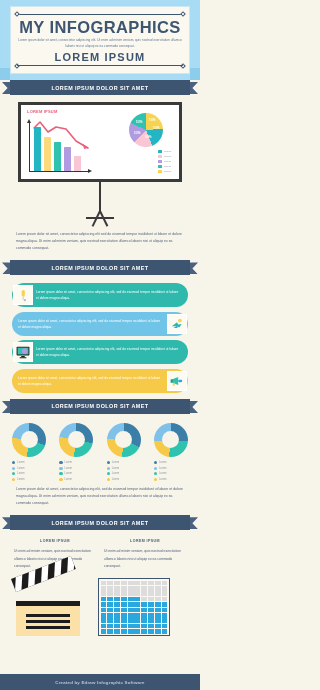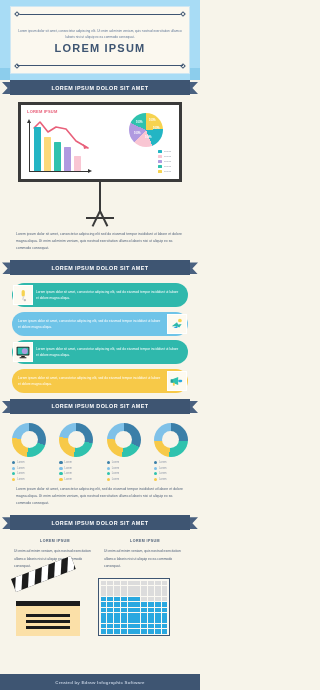--- a/index.html
+++ b/index.html
@@ -197,20 +197,21 @@
 <body>
 
 <div class="page">
 
   <div class="header-band">
     <div class="header-card">
       <span class="hc-dot tl"></span>
       <span class="hc-dot tr"></span>
       <span class="hc-dot bl"></span>
       <span class="hc-dot br"></span>
+      <div class="h-title">MY INFOGRAPHICS</div>
       <div class="h-sub">Lorem ipsum dolor sit amet, consectetur adipiscing elit. Ut enim ad minim veniam, quis nostrud exercitation ullamco laboris nisi ut aliquip ex ea commodo consequat.</div>
       <div class="h-title2">LOREM IPSUM</div>
     </div>
     <div class="header-corner-l"></div>
     <div class="header-corner-r"></div>
   </div>
 
   <div class="ribbon">
     <div class="ribbon-tail l"></div>
     <div class="ribbon-tail r"></div>

